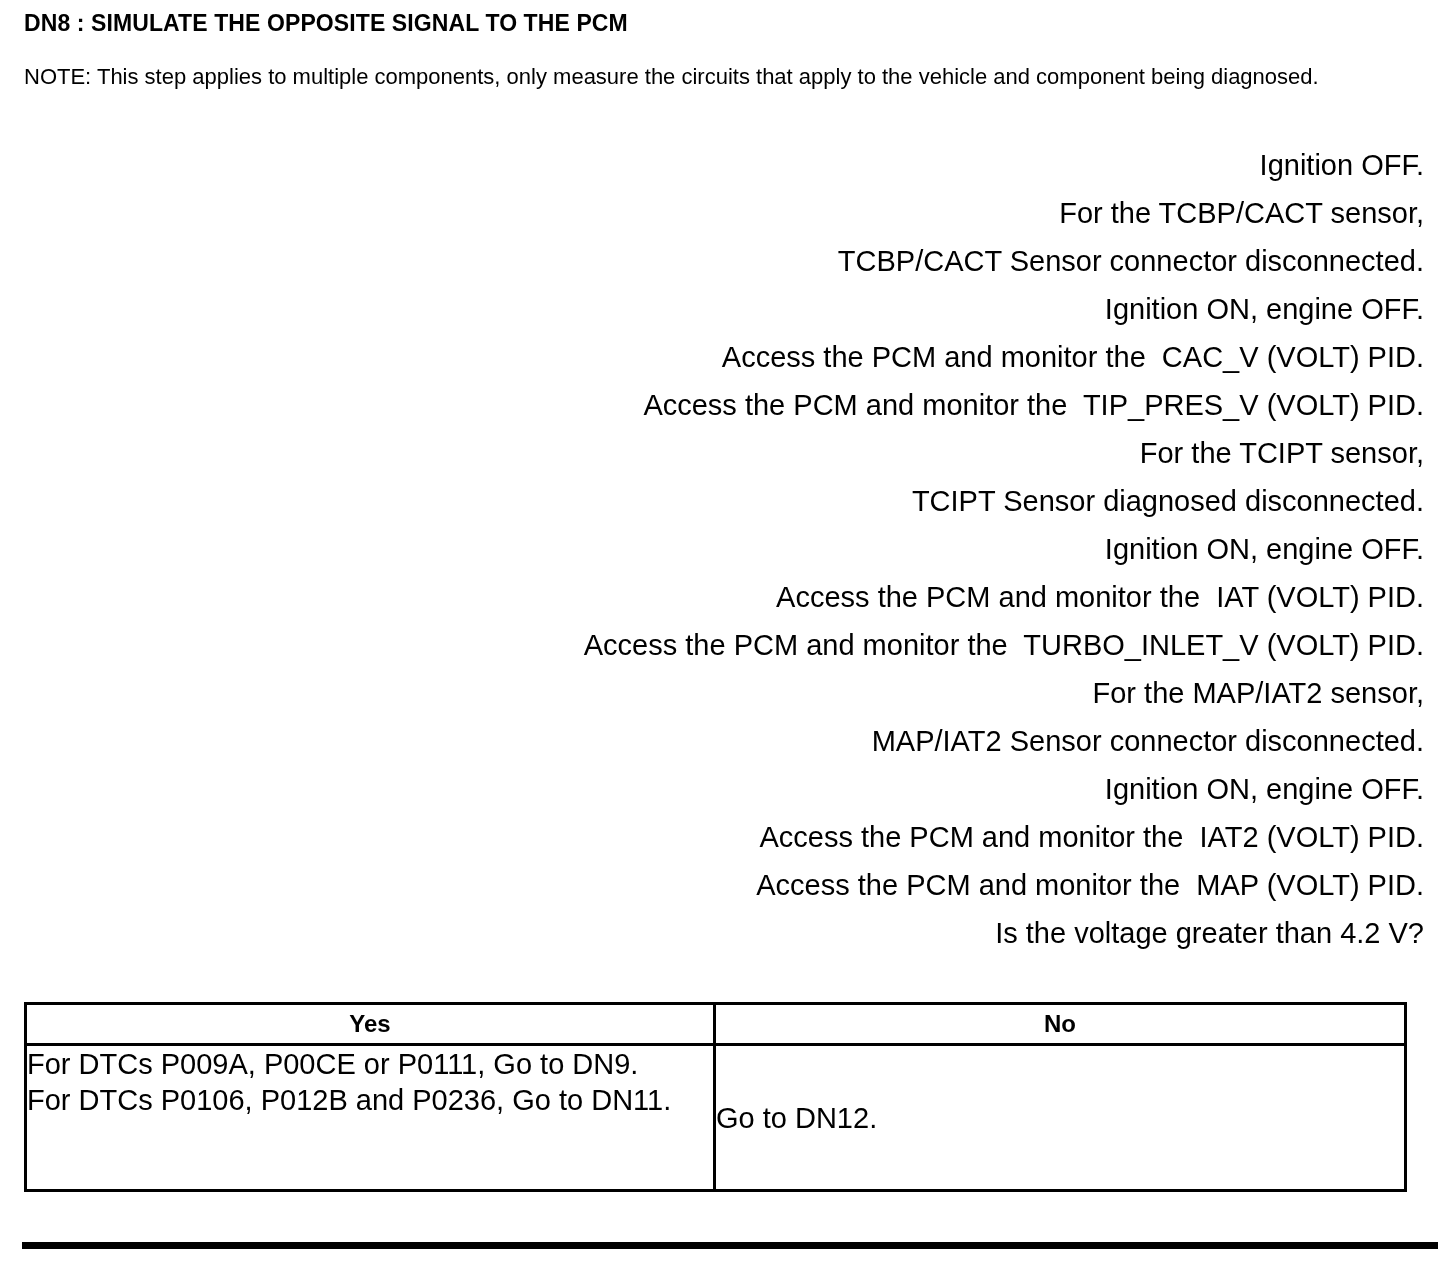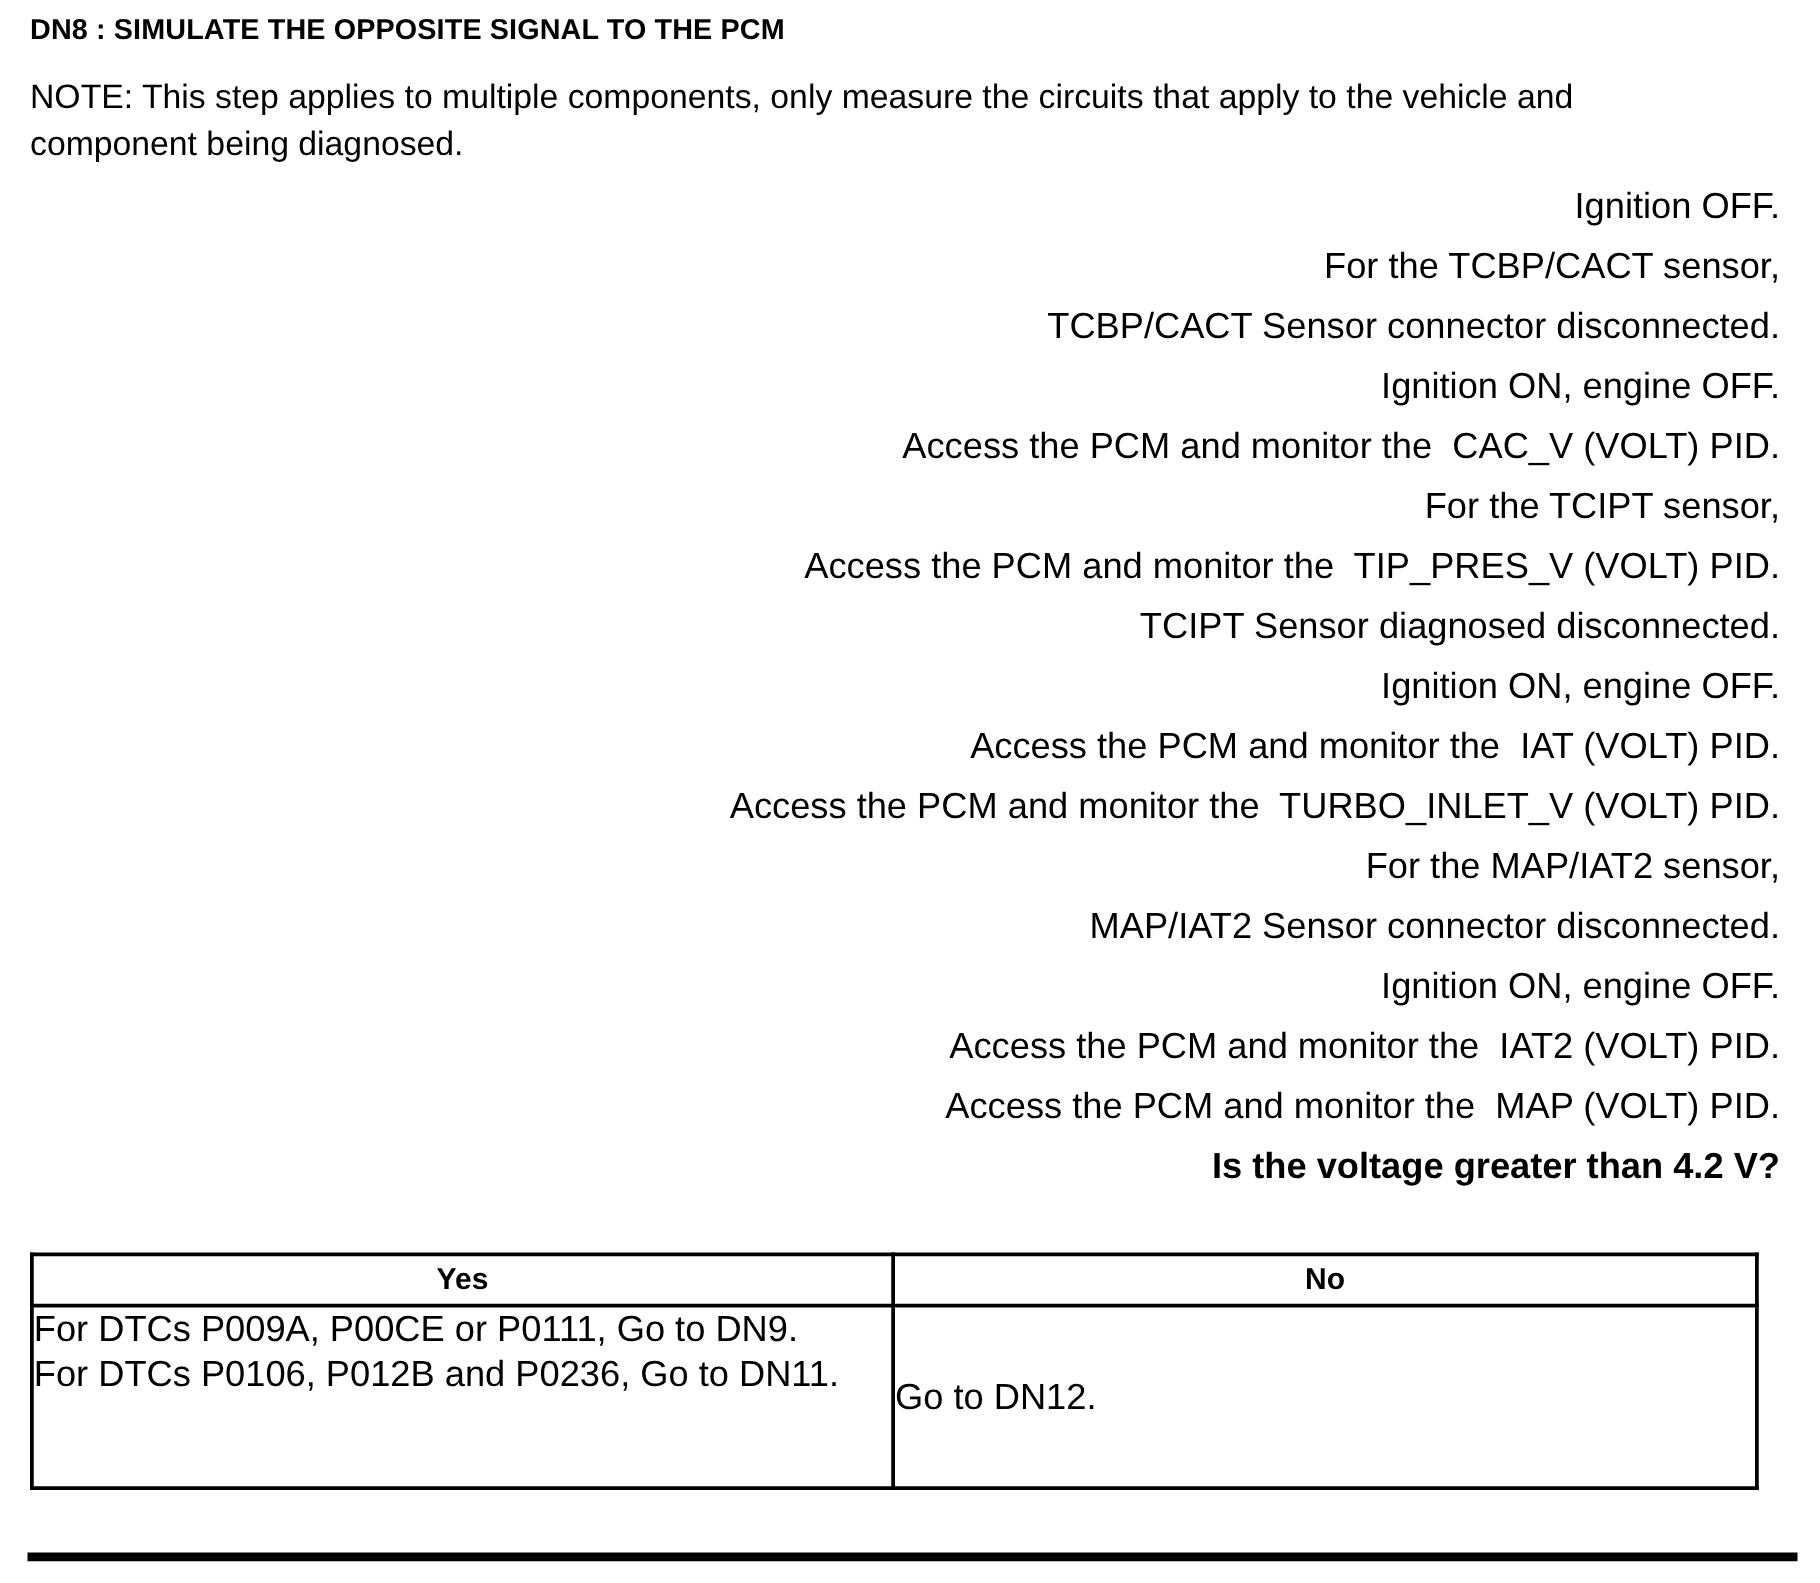--- a/index.html
+++ b/index.html
@@ -34,40 +34,40 @@
     letter-spacing: 0.1px;
     white-space: nowrap;
   }
 
   
   .note-block {
     position: absolute;
     left: 24px;
     top: 58px;
     width: 1360px;
-    font-size: 27px;
+    font-size: 22px;
     line-height: 38px;
   }
 
   
   .steps {
     position: absolute;
     left: 24px;
     top: 141px;
     width: 1400px;
     text-align: right;
   }
   .step-line {
     font-size: 29px;
     line-height: 48px;
     height: 48px;
     white-space: pre;
   }
   .step-line.bold {
-    font-weight: bold;
+    font-weight: normal;
   }
 
   
   .decision-table {
     position: absolute;
     left: 24px;
     top: 1002px;
     width: 1374px;
     border-collapse: collapse;
     table-layout: fixed;
@@ -122,22 +122,22 @@
   <div class="step-title">DN8 : SIMULATE THE OPPOSITE SIGNAL TO THE PCM</div>
 
   <div class="note-block">NOTE: This step applies to multiple components, only measure the circuits that apply to the vehicle and component being diagnosed.</div>
 
   <div class="steps">
       <div class="step-line">Ignition OFF.</div>
       <div class="step-line">For the TCBP/CACT sensor,</div>
       <div class="step-line">TCBP/CACT Sensor connector disconnected.</div>
       <div class="step-line">Ignition ON, engine OFF.</div>
       <div class="step-line">Access the PCM and monitor the  CAC_V (VOLT) PID.</div>
+      <div class="step-line">Access the PCM and monitor the  TIP_PRES_V (VOLT) PID.</div>
       <div class="step-line">For the TCIPT sensor,</div>
-      <div class="step-line">Access the PCM and monitor the  TIP_PRES_V (VOLT) PID.</div>
       <div class="step-line">TCIPT Sensor diagnosed disconnected.</div>
       <div class="step-line">Ignition ON, engine OFF.</div>
       <div class="step-line">Access the PCM and monitor the  IAT (VOLT) PID.</div>
       <div class="step-line">Access the PCM and monitor the  TURBO_INLET_V (VOLT) PID.</div>
       <div class="step-line">For the MAP/IAT2 sensor,</div>
       <div class="step-line">MAP/IAT2 Sensor connector disconnected.</div>
       <div class="step-line">Ignition ON, engine OFF.</div>
       <div class="step-line">Access the PCM and monitor the  IAT2 (VOLT) PID.</div>
       <div class="step-line">Access the PCM and monitor the  MAP (VOLT) PID.</div>
       <div class="step-line bold">Is the voltage greater than 4.2 V?</div>

